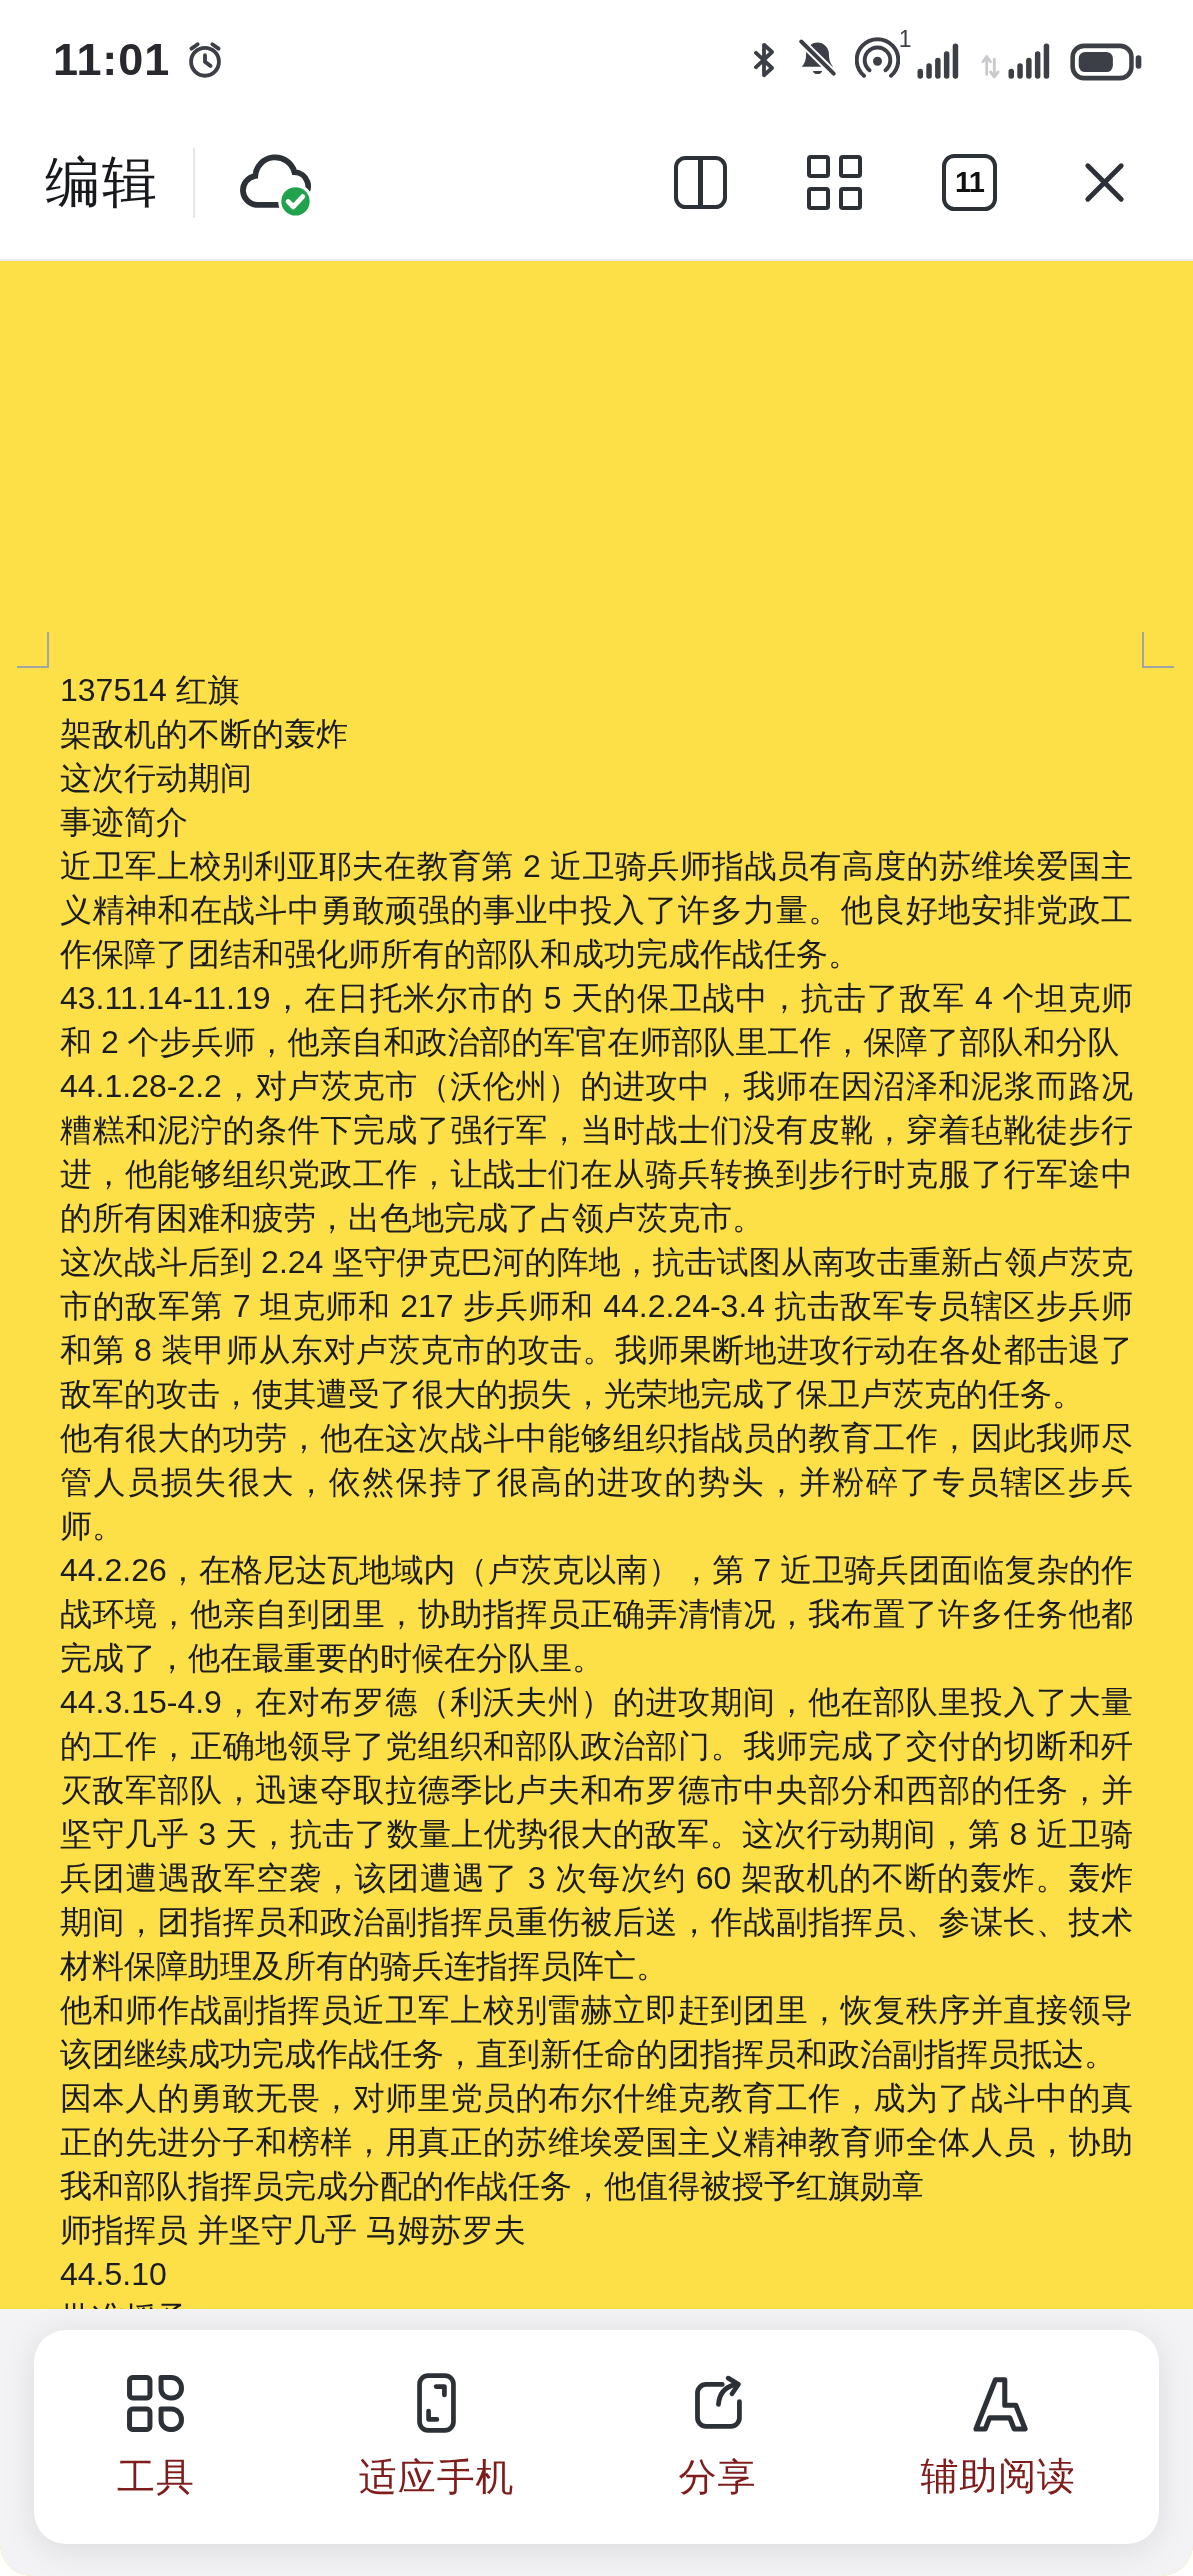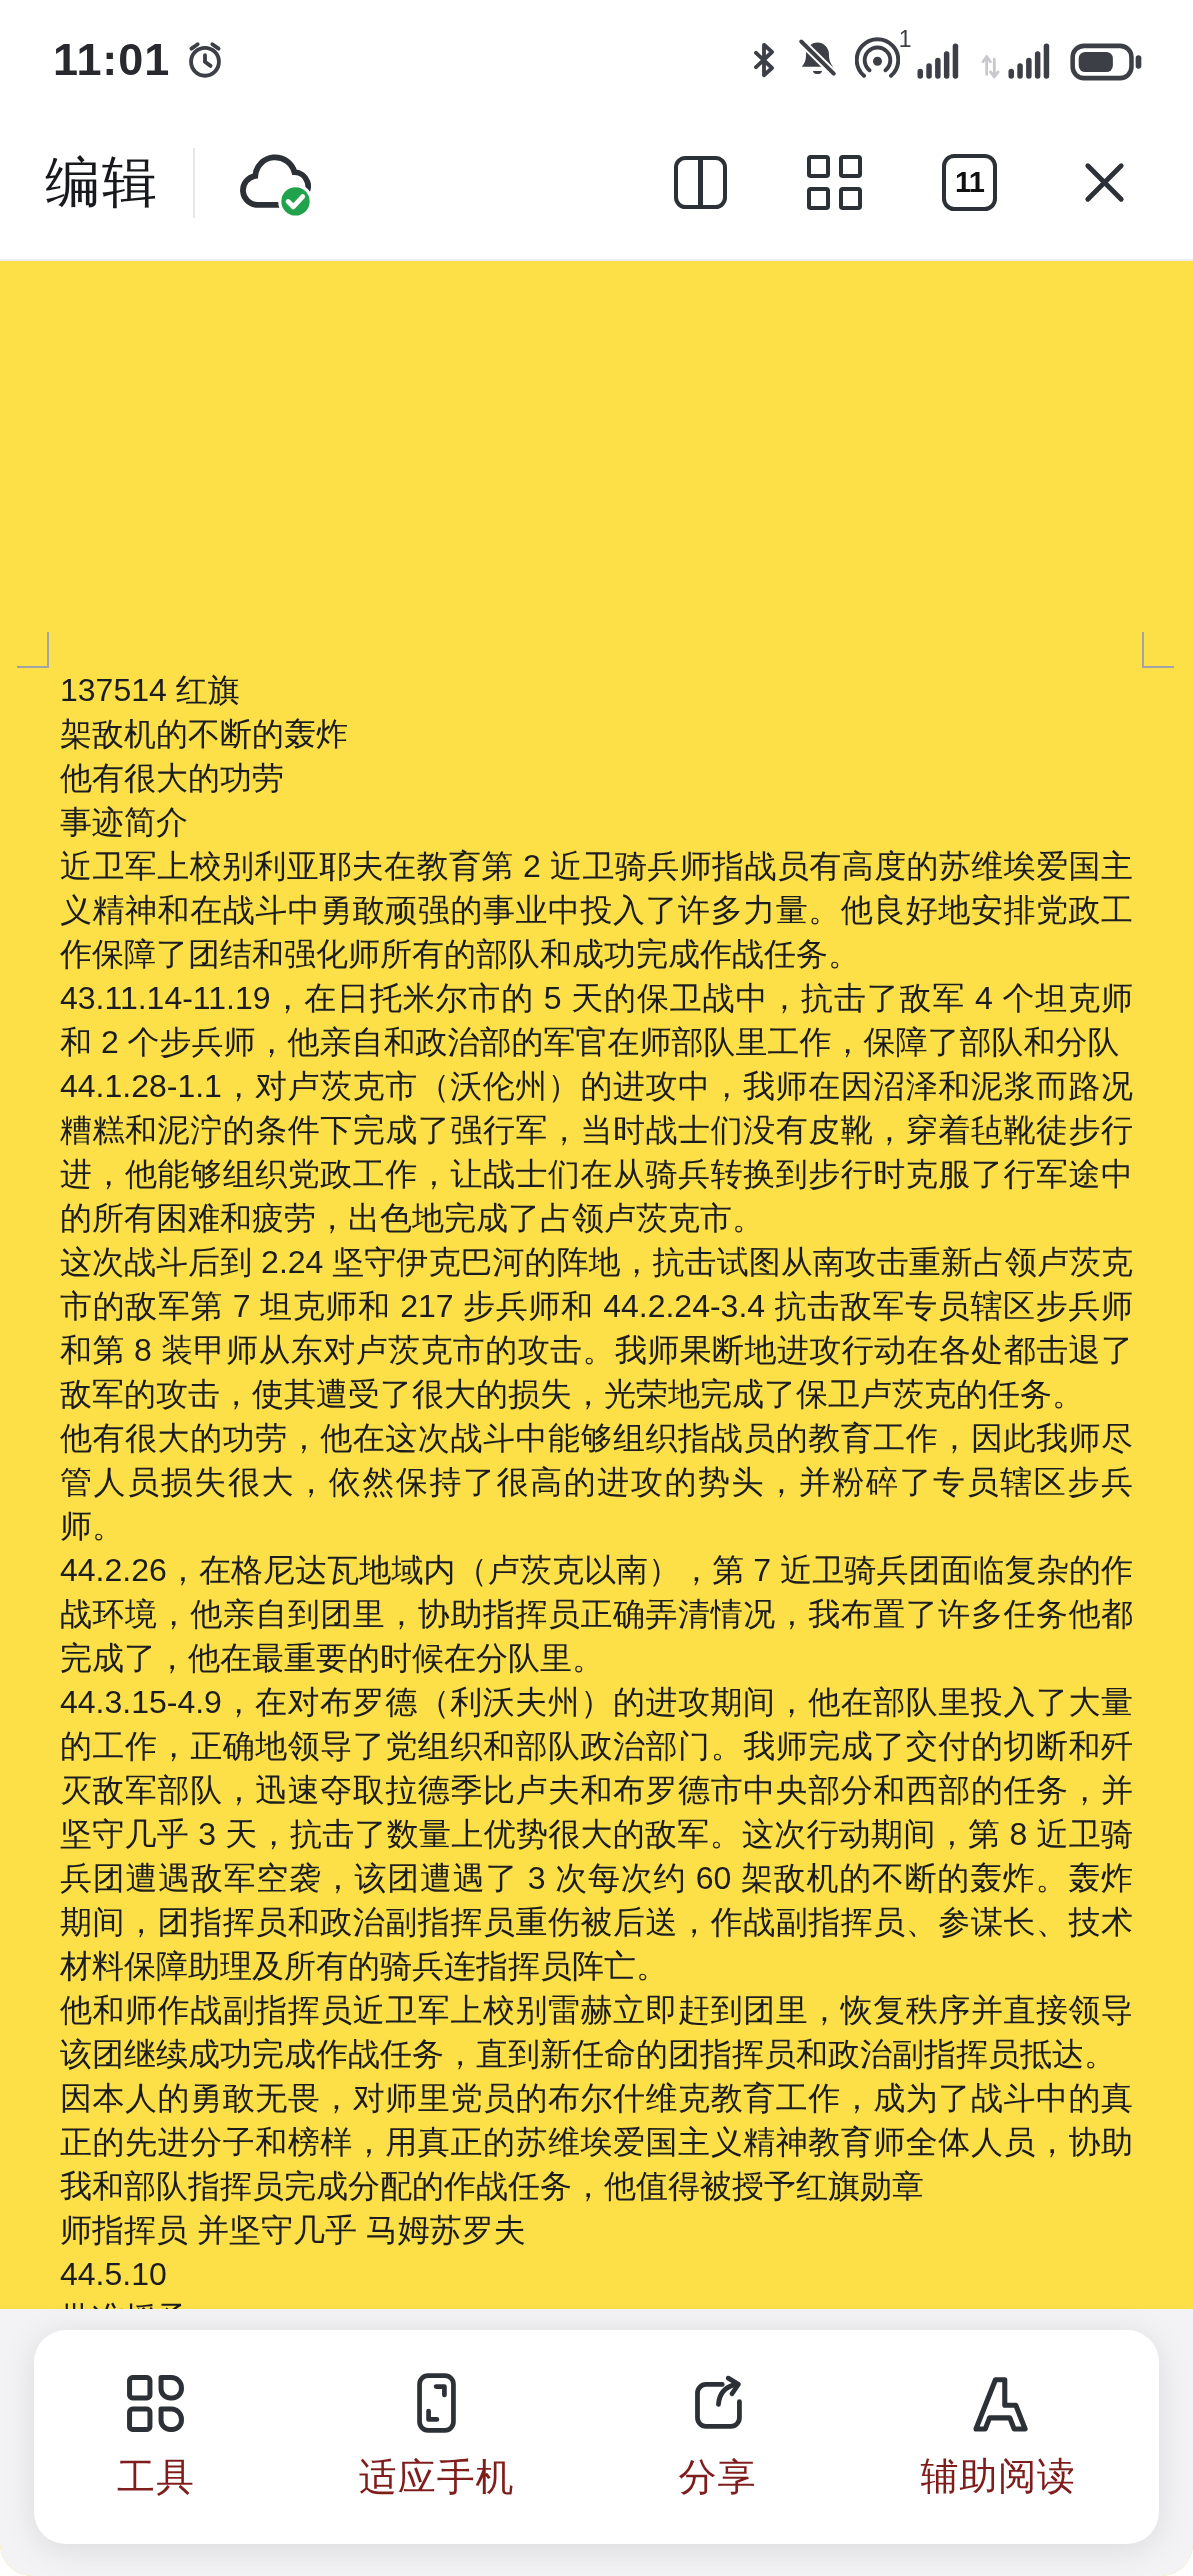--- a/index.html
+++ b/index.html
@@ -171,25 +171,25 @@
 
   <div class="doc-area">
     <div class="corner tl"></div>
     <div class="corner tr"></div>
     <div class="corner bl"></div>
     <div class="corner br"></div>
 
     <div class="doc-content">
       <p>137514 红旗</p>
       <p>架敌机的不断的轰炸</p>
-      <p>他有很大的功劳</p>
+      <p>这次行动期间</p>
       <p>事迹简介</p>
       <p>近卫军上校别利亚耶夫在教育第 2 近卫骑兵师指战员有高度的苏维埃爱国主义精神和在战斗中勇敢顽强的事业中投入了许多力量。他良好地安排党政工作保障了团结和强化师所有的部队和成功完成作战任务。</p>
       <p>43.11.14-11.19，在日托米尔市的 5 天的保卫战中，抗击了敌军 4 个坦克师和 2 个步兵师，他亲自和政治部的军官在师部队里工作，保障了部队和分队</p>
-      <p>44.1.28-1.1，对卢茨克市（沃伦州）的进攻中，我师在因沼泽和泥浆而路况糟糕和泥泞的条件下完成了强行军，当时战士们没有皮靴，穿着毡靴徒步行进，他能够组织党政工作，让战士们在从骑兵转换到步行时克服了行军途中的所有困难和疲劳，出色地完成了占领卢茨克市。</p>
+      <p>44.1.28-2.2，对卢茨克市（沃伦州）的进攻中，我师在因沼泽和泥浆而路况糟糕和泥泞的条件下完成了强行军，当时战士们没有皮靴，穿着毡靴徒步行进，他能够组织党政工作，让战士们在从骑兵转换到步行时克服了行军途中的所有困难和疲劳，出色地完成了占领卢茨克市。</p>
       <p>这次战斗后到 2.24 坚守伊克巴河的阵地，抗击试图从南攻击重新占领卢茨克市的敌军第 7 坦克师和 217 步兵师和 44.2.24-3.4 抗击敌军专员辖区步兵师和第 8 装甲师从东对卢茨克市的攻击。我师果断地进攻行动在各处都击退了敌军的攻击，使其遭受了很大的损失，光荣地完成了保卫卢茨克的任务。</p>
       <p>他有很大的功劳，他在这次战斗中能够组织指战员的教育工作，因此我师尽管人员损失很大，依然保持了很高的进攻的势头，并粉碎了专员辖区步兵师。</p>
       <p>44.2.26，在格尼达瓦地域内（卢茨克以南），第 7 近卫骑兵团面临复杂的作战环境，他亲自到团里，协助指挥员正确弄清情况，我布置了许多任务他都完成了，他在最重要的时候在分队里。</p>
       <p>44.3.15-4.9，在对布罗德（利沃夫州）的进攻期间，他在部队里投入了大量的工作，正确地领导了党组织和部队政治部门。我师完成了交付的切断和歼灭敌军部队，迅速夺取拉德季比卢夫和布罗德市中央部分和西部的任务，并坚守几乎 3 天，抗击了数量上优势很大的敌军。这次行动期间，第 8 近卫骑兵团遭遇敌军空袭，该团遭遇了 3 次每次约 60 架敌机的不断的轰炸。轰炸期间，团指挥员和政治副指挥员重伤被后送，作战副指挥员、参谋长、技术材料保障助理及所有的骑兵连指挥员阵亡。</p>
       <p>他和师作战副指挥员近卫军上校别雷赫立即赶到团里，恢复秩序并直接领导该团继续成功完成作战任务，直到新任命的团指挥员和政治副指挥员抵达。</p>
       <p>因本人的勇敢无畏，对师里党员的布尔什维克教育工作，成为了战斗中的真正的先进分子和榜样，用真正的苏维埃爱国主义精神教育师全体人员，协助我和部队指挥员完成分配的作战任务，他值得被授予红旗勋章</p>
       <p>师指挥员  并坚守几乎  马姆苏罗夫</p>
       <p>44.5.10</p>
       <p>批准授予</p>
       <p>第 1 近卫骑兵军政治副指挥员  上校  米洛斯拉夫斯基</p>

